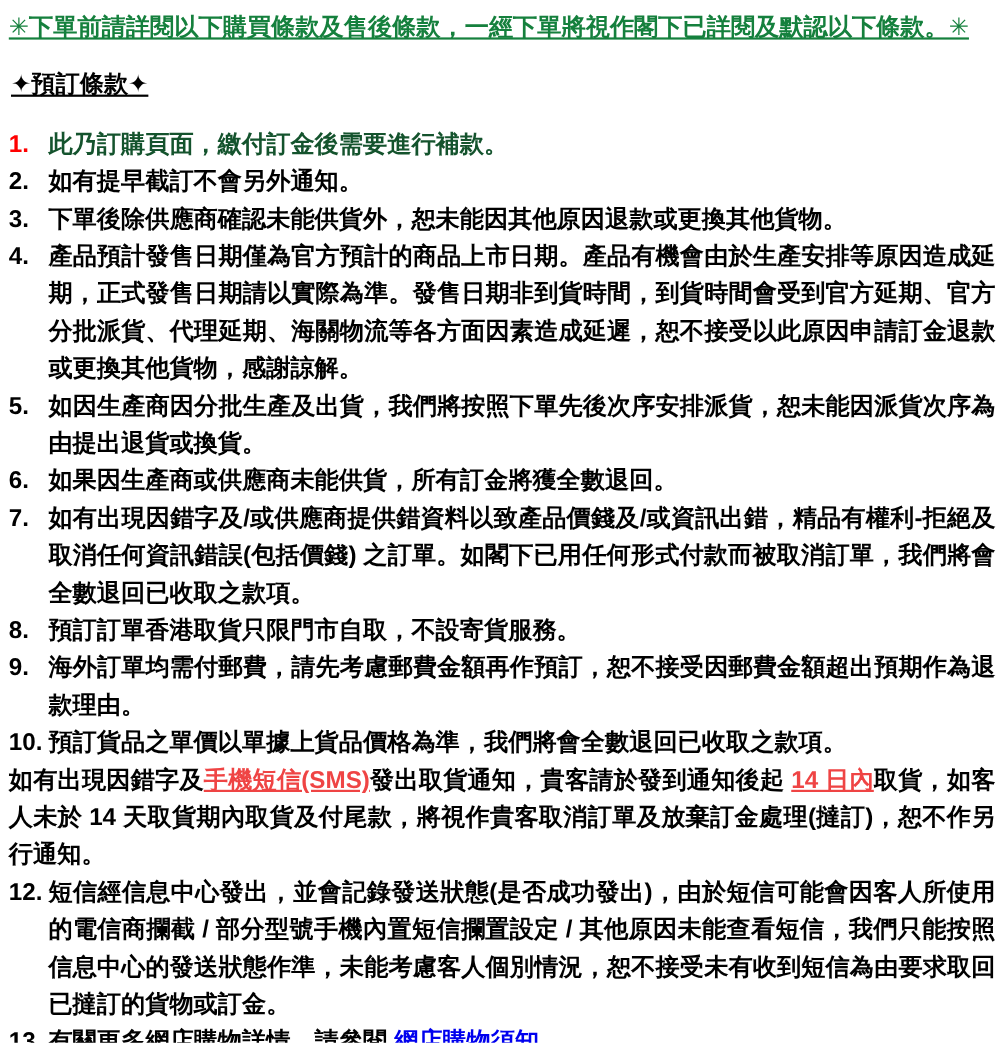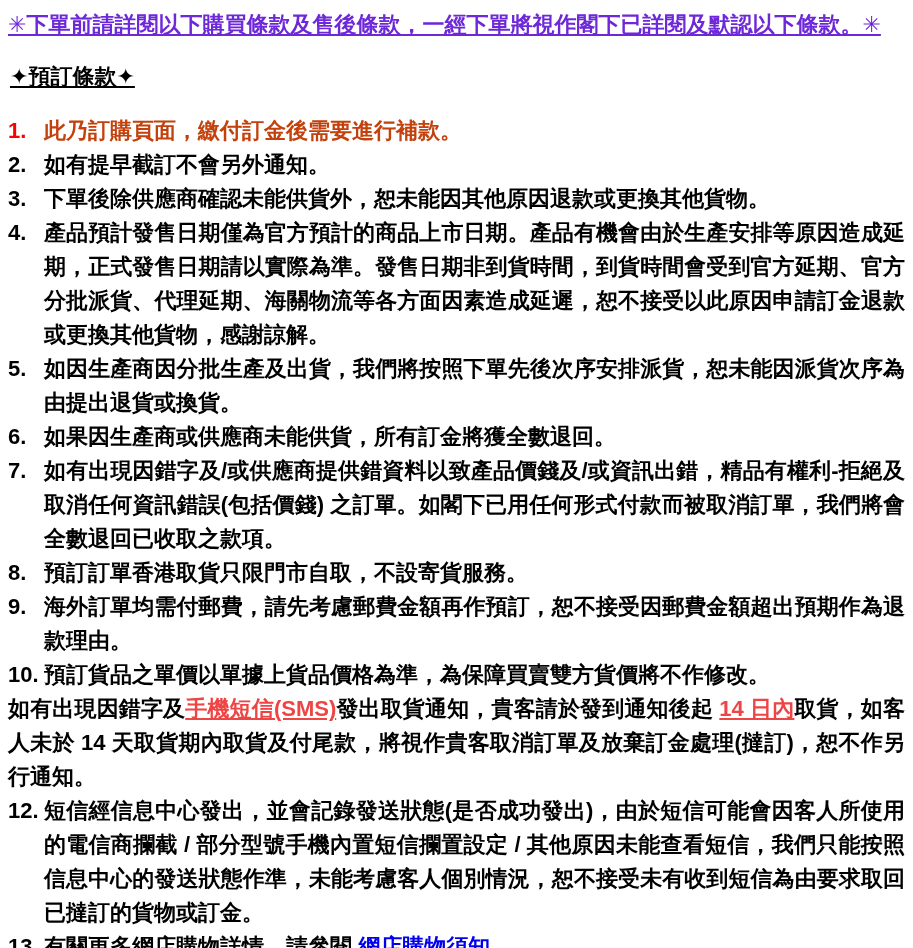--- a/index.html
+++ b/index.html
@@ -7,21 +7,21 @@
     width: 913px;
     height: 948px;
     box-sizing: border-box;
     padding: 8px 6px 0 8px;
     font-family: "Liberation Sans", "DejaVu Sans", sans-serif;
     font-weight: bold;
     color: #000000;
     overflow: hidden;
   }
   .notice {
-    color: #6d28d9;
+    color: #15803d;
     font-size: 22px;
     line-height: 30px;
     text-decoration: underline;
     margin: 2px 0 24px 0;
   }
   .section-title {
     font-size: 22px;
     line-height: 26px;
     text-decoration: underline;
     margin: 0 0 24px 2px;
@@ -37,21 +37,21 @@
   .term-num {
     flex: 0 0 36px;
     white-space: nowrap;
   }
   .term-text {
     flex: 1;
     text-align: justify;
     padding-right: 2px;
   }
   .seg { }
-  .seg-red { color: #c2410c; }
+  .seg-red { color: #14532d; }
   .seg-red-u { color: #ef4444; text-decoration: underline; }
   .seg-link { color: #0000ee; text-decoration: underline; cursor: pointer; }
   .red-num { color: #ff0000; }
 </style>
 </head>
 <body>
 
 <div class="notice">✳下單前請詳閱以下購買條款及售後條款，一經下單將視作閣下已詳閱及默認以下條款。✳</div>
 
 <div>
@@ -100,21 +100,21 @@
     <span class="term-text"><span class="seg">預訂訂單香港取貨只限門市自取，不設寄貨服務。</span></span>
   </div>
 
   <div class="term-item">
     <span class="term-num">9.</span>
     <span class="term-text"><span class="seg">海外訂單均需付郵費，請先考慮郵費金額再作預訂，恕不接受因郵費金額超出預期作為退款理由。</span></span>
   </div>
 
   <div class="term-item">
     <span class="term-num">10.</span>
-    <span class="term-text"><span class="seg">預訂貨品之單價以單據上貨品價格為準，為保障買賣雙方貨價將不作修改。</span></span>
+    <span class="term-text"><span class="seg">預訂貨品之單價以單據上貨品價格為準，我們將會全數退回已收取之款項。</span></span>
   </div>
 
   <div class="term-item">
     <span class="term-text"><span class="seg">如有出現因錯字及</span><span class="seg-red-u">手機短信(SMS)</span><span class="seg">發出取貨通知，貴客請於發到通知後起 </span><span class="seg-red-u">14 日內</span><span class="seg">取貨，如客人未於 14 天取貨期內取貨及付尾款，將視作貴客取消訂單及放棄訂金處理(撻訂)，恕不作另行通知。</span></span>
   </div>
 
   <div class="term-item">
     <span class="term-num">12.</span>
     <span class="term-text"><span class="seg">短信經信息中心發出，並會記錄發送狀態(是否成功發出)，由於短信可能會因客人所使用的電信商攔截 / 部分型號手機內置短信攔置設定 / 其他原因未能查看短信，我們只能按照信息中心的發送狀態作準，未能考慮客人個別情況，恕不接受未有收到短信為由要求取回已撻訂的貨物或訂金。</span></span>
   </div>

